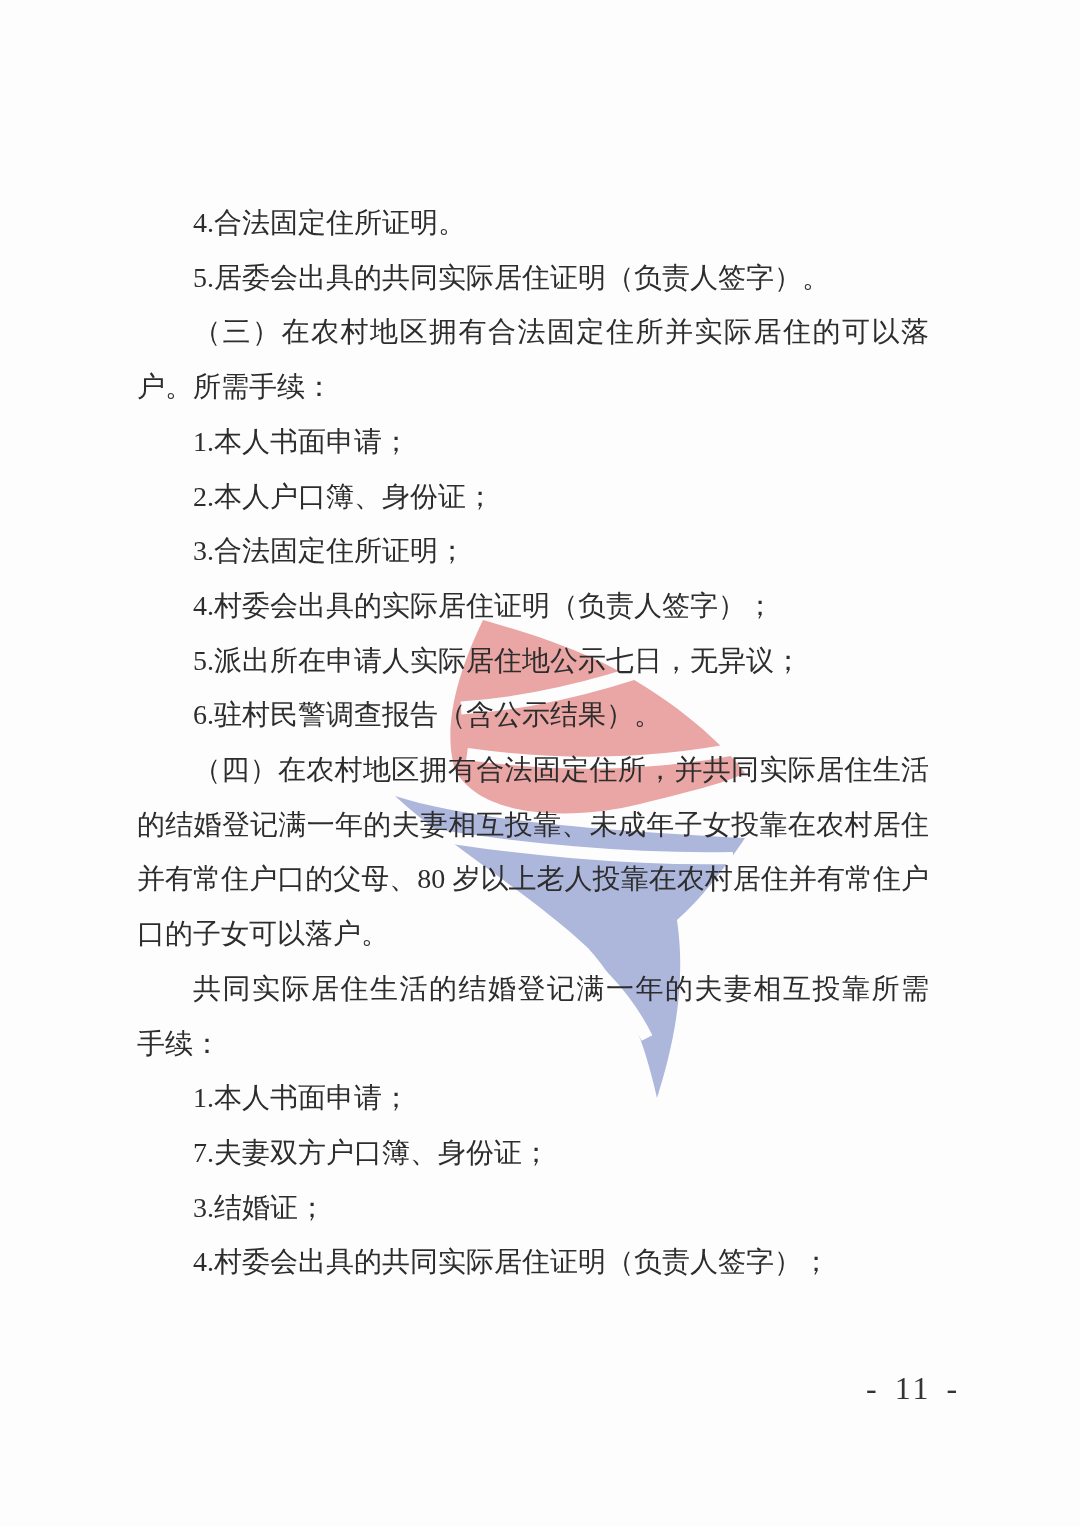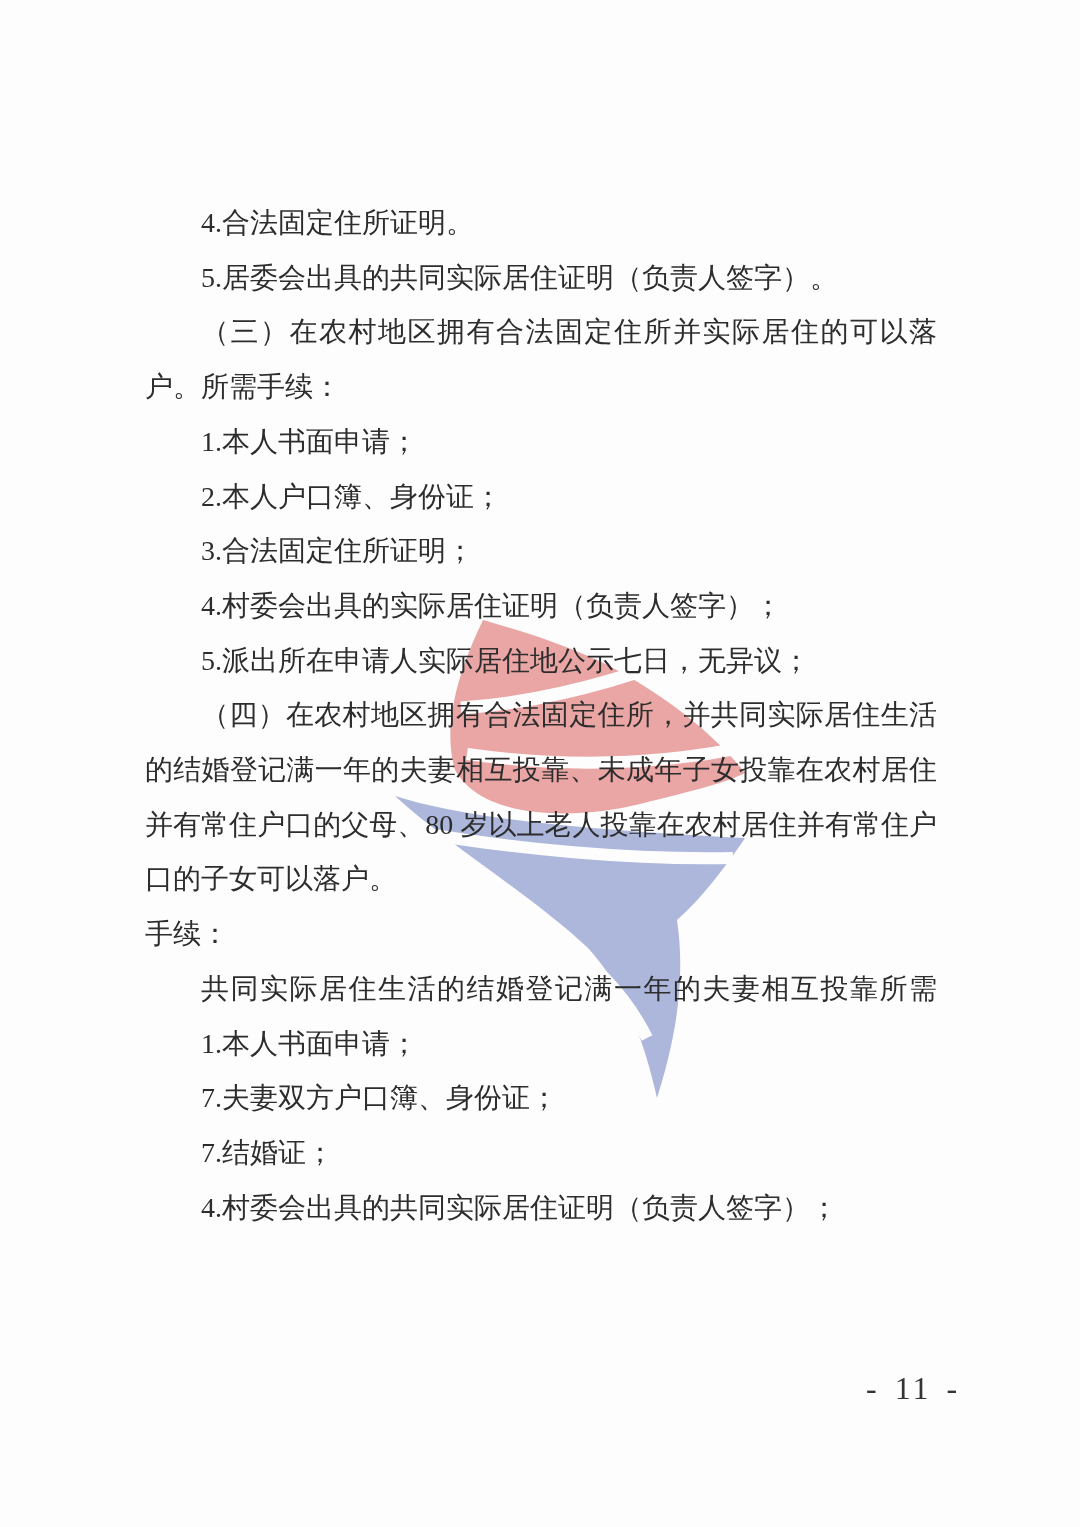--- a/index.html
+++ b/index.html
@@ -12,21 +12,21 @@
     font-family:"Liberation Serif","DejaVu Serif",serif;
   }
   .watermark {
     position:absolute;
     left:385px; top:568px;
     width:365px; height:545px;
     z-index:0;
   }
   .text-block {
     position:absolute;
-    left:145px; top:196px;
+    left:137px; top:196px;
     width:792px;
     z-index:1;
     color:#2d2d2d;
     font-size:28px;
     line-height:54.7px;
     letter-spacing:0;
   }
   .line { min-height:54.7px; white-space:nowrap; }
   .line.indent { padding-left:56px; }
   .line.justify {
@@ -73,27 +73,28 @@
   <div class="text-block">
       <div class="line indent">4.合法固定住所证明。</div>
       <div class="line indent">5.居委会出具的共同实际居住证明（负责人签字）。</div>
       <div class="line indent justify">（三）在农村地区拥有合法固定住所并实际居住的可以落</div>
       <div class="line">户。所需手续：</div>
       <div class="line indent">1.本人书面申请；</div>
       <div class="line indent">2.本人户口簿、身份证；</div>
       <div class="line indent">3.合法固定住所证明；</div>
       <div class="line indent">4.村委会出具的实际居住证明（负责人签字）；</div>
       <div class="line indent">5.派出所在申请人实际居住地公示七日，无异议；</div>
+      <div class="line indent">6.驻村民警调查报告（含公示结果）。</div>
       <div class="line indent justify">（四）在农村地区拥有合法固定住所，并共同实际居住生活</div>
       <div class="line justify">的结婚登记满一年的夫妻相互投靠、未成年子女投靠在农村居住</div>
       <div class="line justify">并有常住户口的父母、80 岁以上老人投靠在农村居住并有常住户</div>
       <div class="line">口的子女可以落户。</div>
+      <div class="line indent justify">共同实际居住生活的结婚登记满一年的夫妻相互投靠所需</div>
       <div class="line">手续：</div>
-      <div class="line indent justify">共同实际居住生活的结婚登记满一年的夫妻相互投靠所需</div>
       <div class="line indent">1.本人书面申请；</div>
       <div class="line indent">7.夫妻双方户口簿、身份证；</div>
-      <div class="line indent">7.结婚证；</div>
+      <div class="line indent">3.结婚证；</div>
       <div class="line indent">4.村委会出具的共同实际居住证明（负责人签字）；</div>
     </div>
 
   <div class="page-number">- 11 -</div>
 
 </div>
 
 </body></html>

